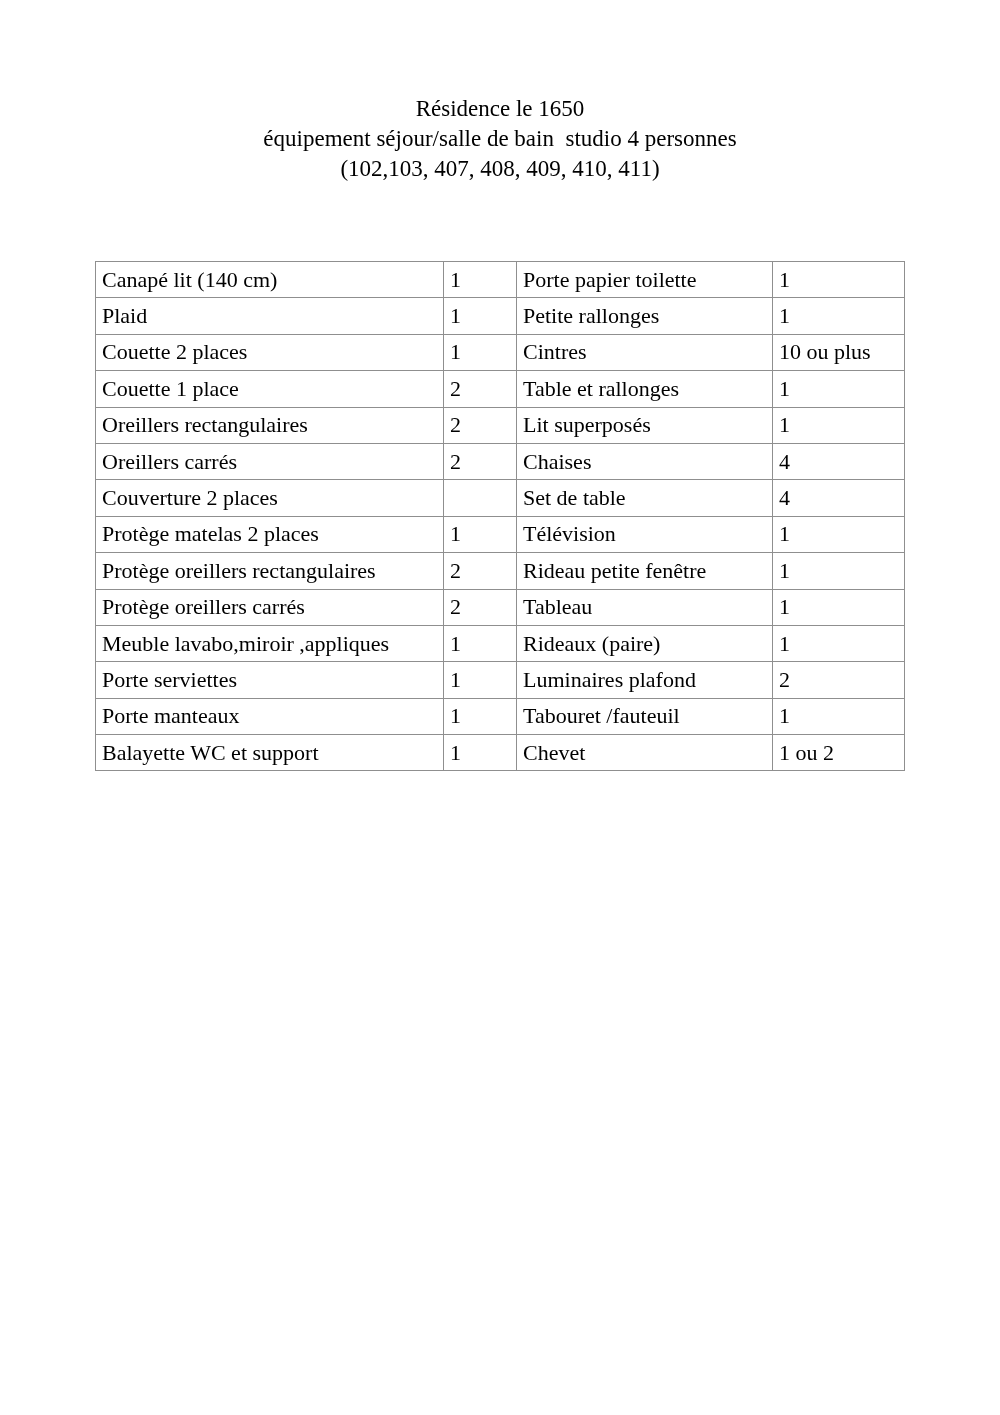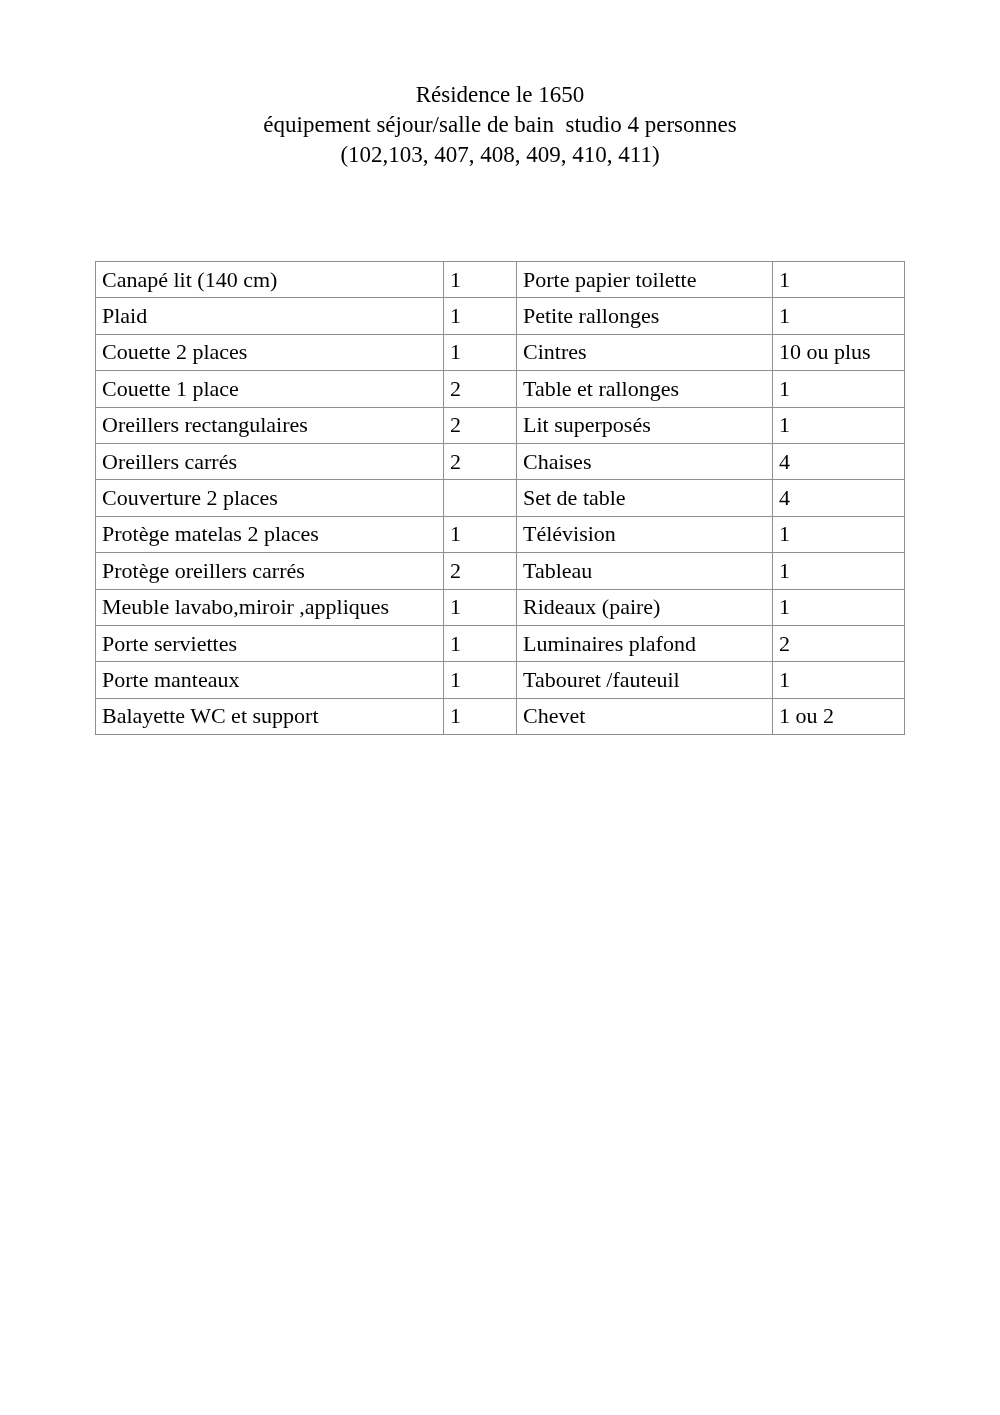--- a/index.html
+++ b/index.html
@@ -10,21 +10,21 @@
   }
   .page {
     position: relative;
     width: 1000px;
     height: 1415px;
     background: #ffffff;
     overflow: hidden;
   }
   .title-block {
     position: absolute;
-    top: 80px;
+    top: 94px;
     left: 0;
     width: 100%;
     text-align: center;
   }
   .title-line {
     font-size: 23px;
     line-height: 30px;
     white-space: pre-wrap;
   }
   table.equipment {
@@ -112,20 +112,26 @@
           <td>Set de table</td>
           <td>4</td>
         </tr>
         <tr>
           <td>Protège matelas 2 places</td>
           <td>1</td>
           <td>Télévision</td>
           <td>1</td>
         </tr>
         <tr>
+          <td>Protège oreillers rectangulaires</td>
+          <td>2</td>
+          <td>Rideau petite fenêtre</td>
+          <td>1</td>
+        </tr>
+        <tr>
           <td>Protège oreillers carrés</td>
           <td>2</td>
           <td>Tableau</td>
           <td>1</td>
         </tr>
         <tr>
           <td>Meuble lavabo,miroir ,appliques</td>
           <td>1</td>
           <td>Rideaux (paire)</td>
           <td>1</td>

